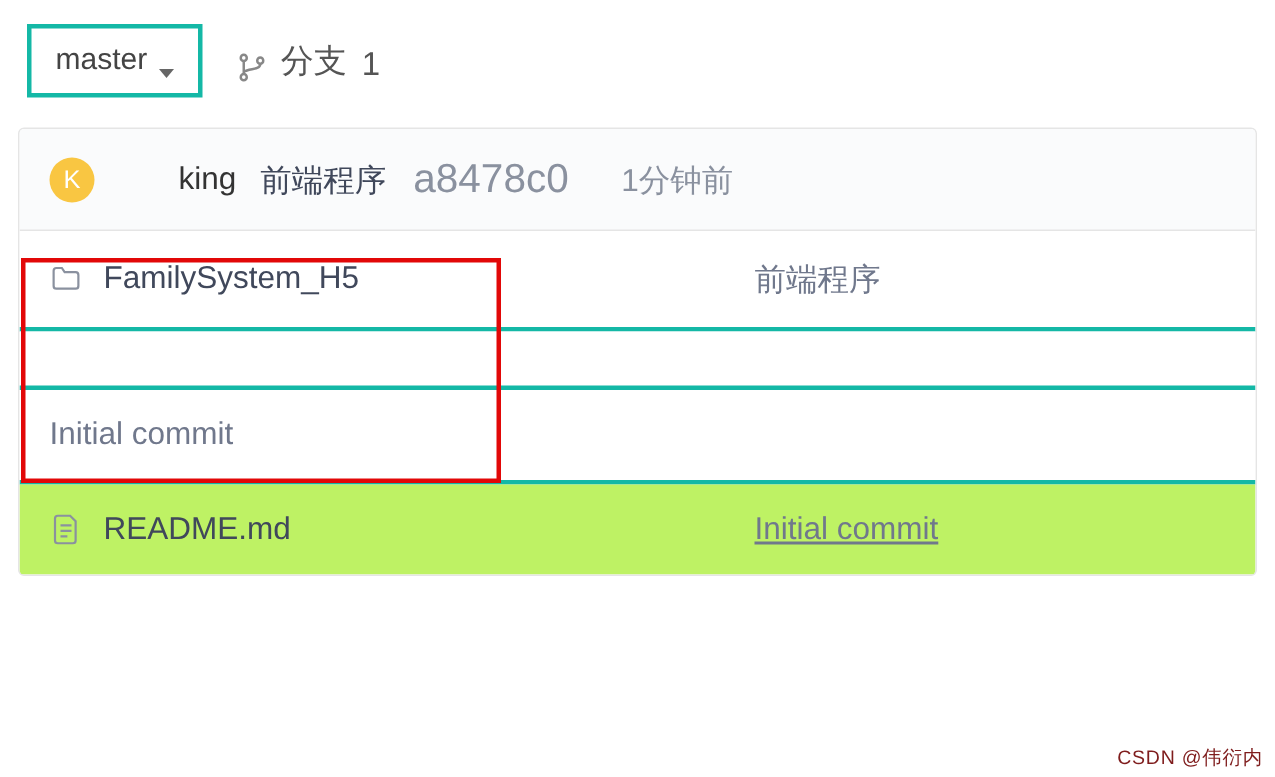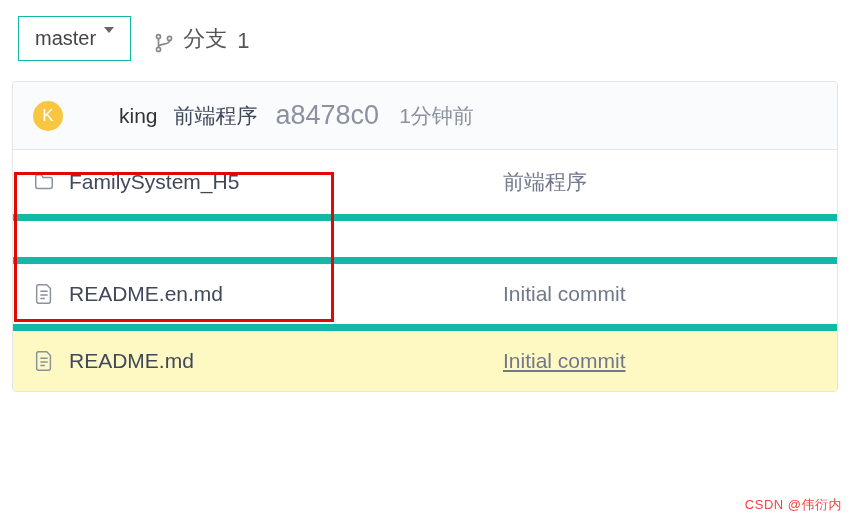--- a/index.html
+++ b/index.html
@@ -15,23 +15,23 @@
     }
     .toolbar {
       display: flex;
       align-items: center;
       gap: 22px;
       margin-bottom: 20px;
       padding-left: 6px;
     }
     .branch-btn {
       display: flex;
-      align-items: flex-start;
+      align-items: flex-end;
       gap: 6px;
-      border: 1px solid #14b8a6;
+      border: 3px solid #14b8a6;
       padding: 10px 16px;
       background: #fff;
       font-size: 20px;
       color: #444;
       cursor: pointer;
     }
     .caret {
       width: 0; height: 0;
       border-left: 5px solid transparent;
       border-right: 5px solid transparent;
@@ -66,30 +66,30 @@
       color: #fff;
       display: flex;
       align-items: center;
       justify-content: center;
       font-size: 17px;
       font-weight: 500;
     }
     .committer { color: #333; font-size: 21px; margin-left: 44px; }
     .commit-msg { color: #40485b; font-size: 21px; margin-left: 4px; cursor: pointer; }
     .commit-hash { color: #8a919f; font-size: 27px; margin-left: 6px; }
-    .commit-time { color: #8a919f; font-size: 21px; margin-left: 8px; }
+    .commit-time { color: #8a919f; font-size: 21px; margin-left: 23px; }
     .file-row {
       display: flex;
       align-items: center;
       padding: 18px 20px;
-      border-bottom: 7px solid #14b8a6;
+      border-bottom: 3px solid #14b8a6;
       background: #fff;
     }
     .file-row:last-child {
-      background: #fef9c3;
+      background: #bef264;
       border-bottom: none;
     }
     .file-left {
       display: flex;
       align-items: center;
       gap: 14px;
       width: 470px;
     }
     .file-name {
       color: #40485b;
@@ -106,21 +106,21 @@
     .highlight-box {
       position: absolute;
       border: 3px solid #e20808;
       pointer-events: none;
     }
     .watermark {
       position: absolute;
       right: 8px;
       bottom: 4px;
       font-size: 13px;
-      color: #ef4444;
+      color: #7f1d1d;
       letter-spacing: 0.5px;
     }
   </style>
 </head>
 <body>
 
 <div class="toolbar">
   <button class="branch-btn">
     <span>master</span>
     <span class="caret"></span>
@@ -156,27 +156,20 @@
       </svg>
       <span class="file-name">FamilySystem_H5</span>
     </div>
     <span class="file-msg">前端程序</span>
   </div>
 
   <div class="file-row">
   </div>
 
   <div class="file-row">
-    <div class="file-left">
-      <svg class="icon-svg" width="22" height="22" viewBox="0 0 24 24" fill="none" stroke="#8a919f" stroke-width="1.6">
-        <path d="M6 2h9l4 4v14a2 2 0 0 1-2 2H6a2 2 0 0 1-2-2V4a2 2 0 0 1 2-2z"></path>
-        <path d="M8 9h8M8 13h8M8 17h5"></path>
-      </svg>
-      <span class="file-name">README.en.md</span>
-    </div>
     <span class="file-msg">Initial commit</span>
   </div>
 
   <div class="file-row">
     <div class="file-left">
       <svg class="icon-svg" width="22" height="22" viewBox="0 0 24 24" fill="none" stroke="#8a919f" stroke-width="1.6">
         <path d="M6 2h9l4 4v14a2 2 0 0 1-2 2H6a2 2 0 0 1-2-2V4a2 2 0 0 1 2-2z"></path>
         <path d="M8 9h8M8 13h8M8 17h5"></path>
       </svg>
       <span class="file-name">README.md</span>

